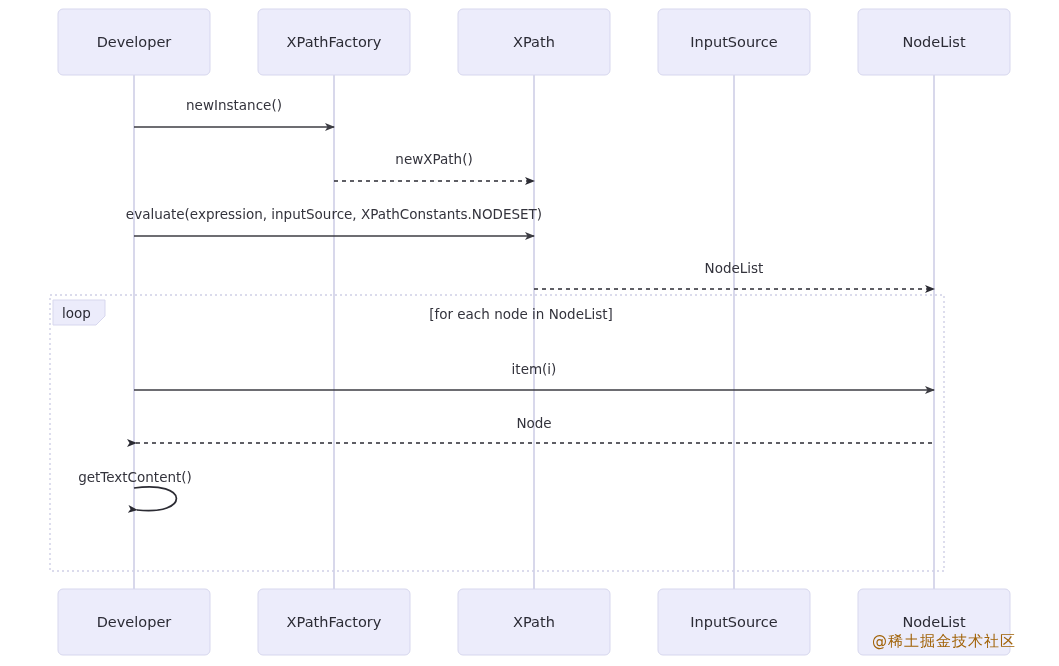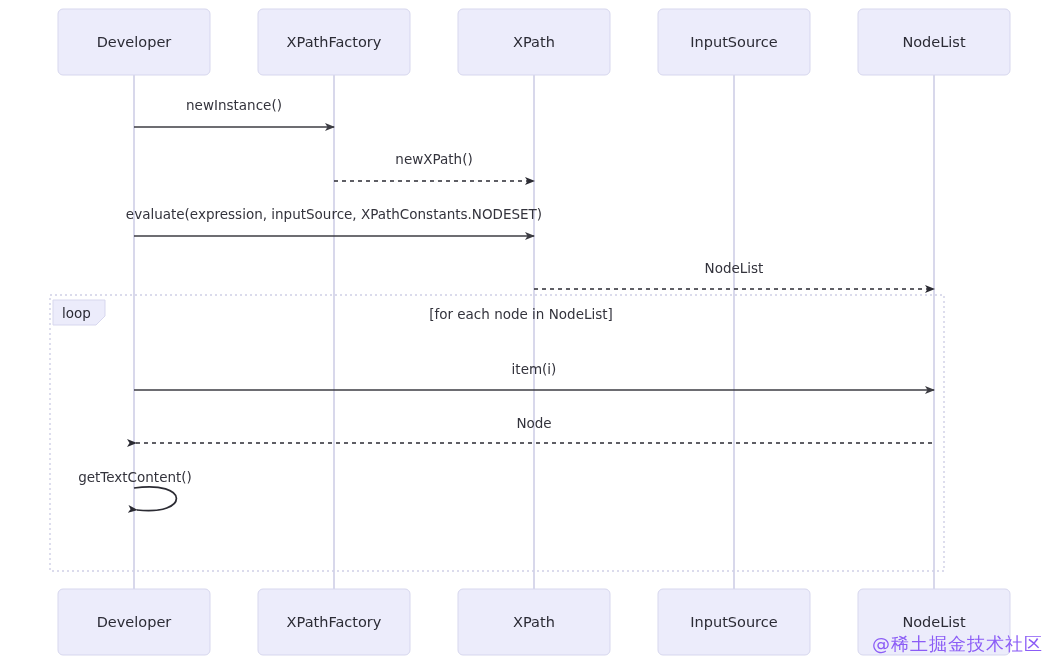--- a/index.html
+++ b/index.html
@@ -83,22 +83,22 @@
     text-anchor: middle;
   }
   .selfloop {
     stroke: #2b2b33;
     stroke-width: 1.7;
     fill: none;
   }
   .watermark {
     position: absolute;
     font-family: "DejaVu Sans", sans-serif;
-    font-size: 18px;
-    color: #8b5cf6;
+    font-size: 15px;
+    color: #a16207;
     letter-spacing: 1px;
     white-space: nowrap;
     user-select: none;
   }
 </style>
 </head>
 <body>
 
 <div id="diagram-root">
   <svg class="seq" viewBox="0 0 1059 666">

